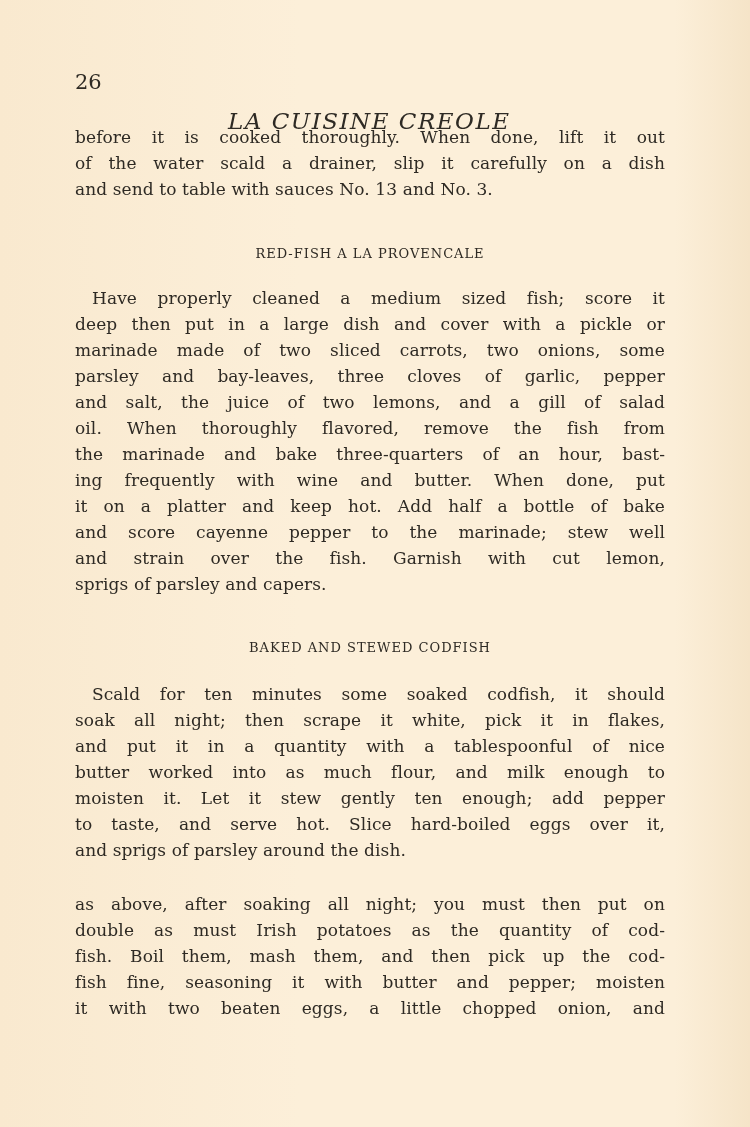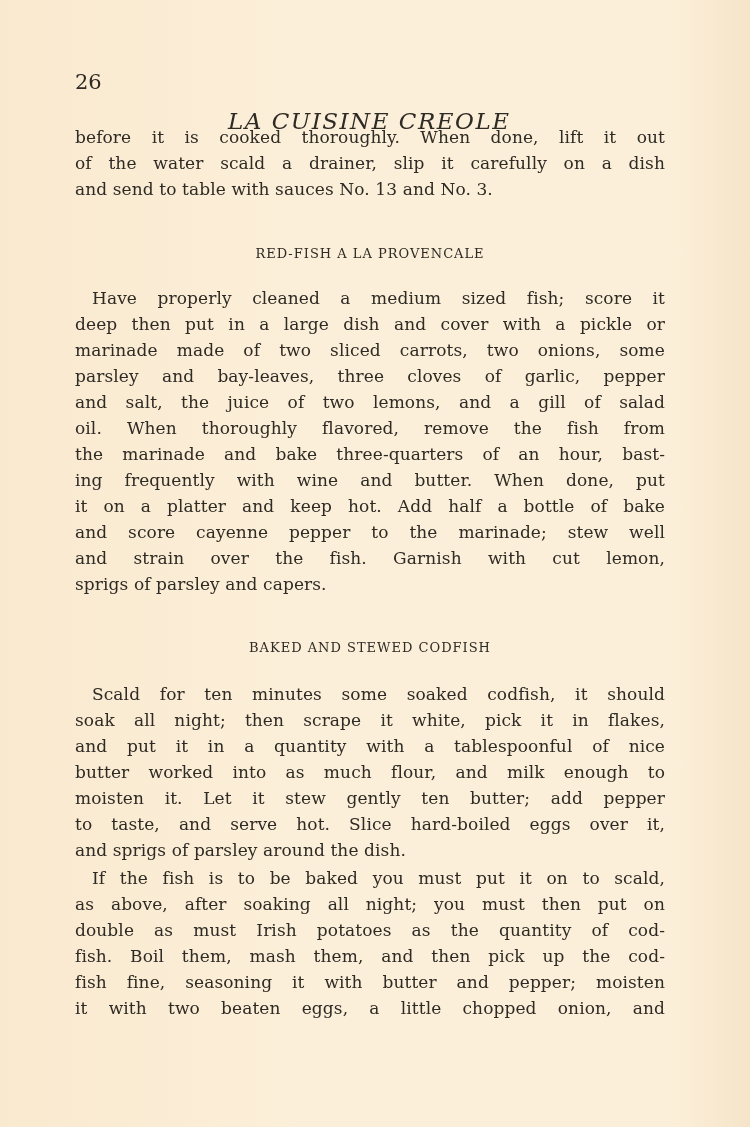--- a/index.html
+++ b/index.html
@@ -59,22 +59,21 @@
   <div class="line" style="top:493px">it on a platter and keep hot.  Add half a bottle of bake</div>
   <div class="line" style="top:519px">and score cayenne pepper to the marinade; stew well</div>
   <div class="line" style="top:545px">and strain over the fish.  Garnish with cut lemon,</div>
   <div class="line last" style="top:571px">sprigs of parsley and capers.</div>
 
   <div class="heading" style="top:640px">BAKED AND STEWED CODFISH</div>
   <div class="line indent" style="top:681px">Scald for ten minutes some soaked codfish, it should</div>
   <div class="line" style="top:707px">soak all night; then scrape it white, pick it in flakes,</div>
   <div class="line" style="top:733px">and put it in a quantity with a tablespoonful of nice</div>
   <div class="line" style="top:759px">butter worked into as much flour, and milk enough to</div>
-  <div class="line" style="top:785px">moisten it.  Let it stew gently ten butter; add pepper</div>
+  <div class="line" style="top:785px">moisten it.  Let it stew gently ten enough; add pepper</div>
   <div class="line" style="top:811px">to taste, and serve hot.  Slice hard-boiled eggs over it,</div>
   <div class="line last" style="top:837px">and sprigs of parsley around the dish.</div>
-  <div class="line indent" style="top:865px">If the fish is to be baked you must put it on to scald,</div>
   <div class="line" style="top:891px">as above, after soaking all night; you must then put on</div>
   <div class="line" style="top:917px">double as must Irish potatoes as the quantity of cod-</div>
   <div class="line" style="top:969px">fish fine, seasoning it with butter and pepper; moisten</div>
   <div class="line" style="top:943px">fish.  Boil them, mash them, and then pick up the cod-</div>
   <div class="line" style="top:995px">it with two beaten eggs, a little chopped onion, and</div>
 </div>
 
 </body></html>

